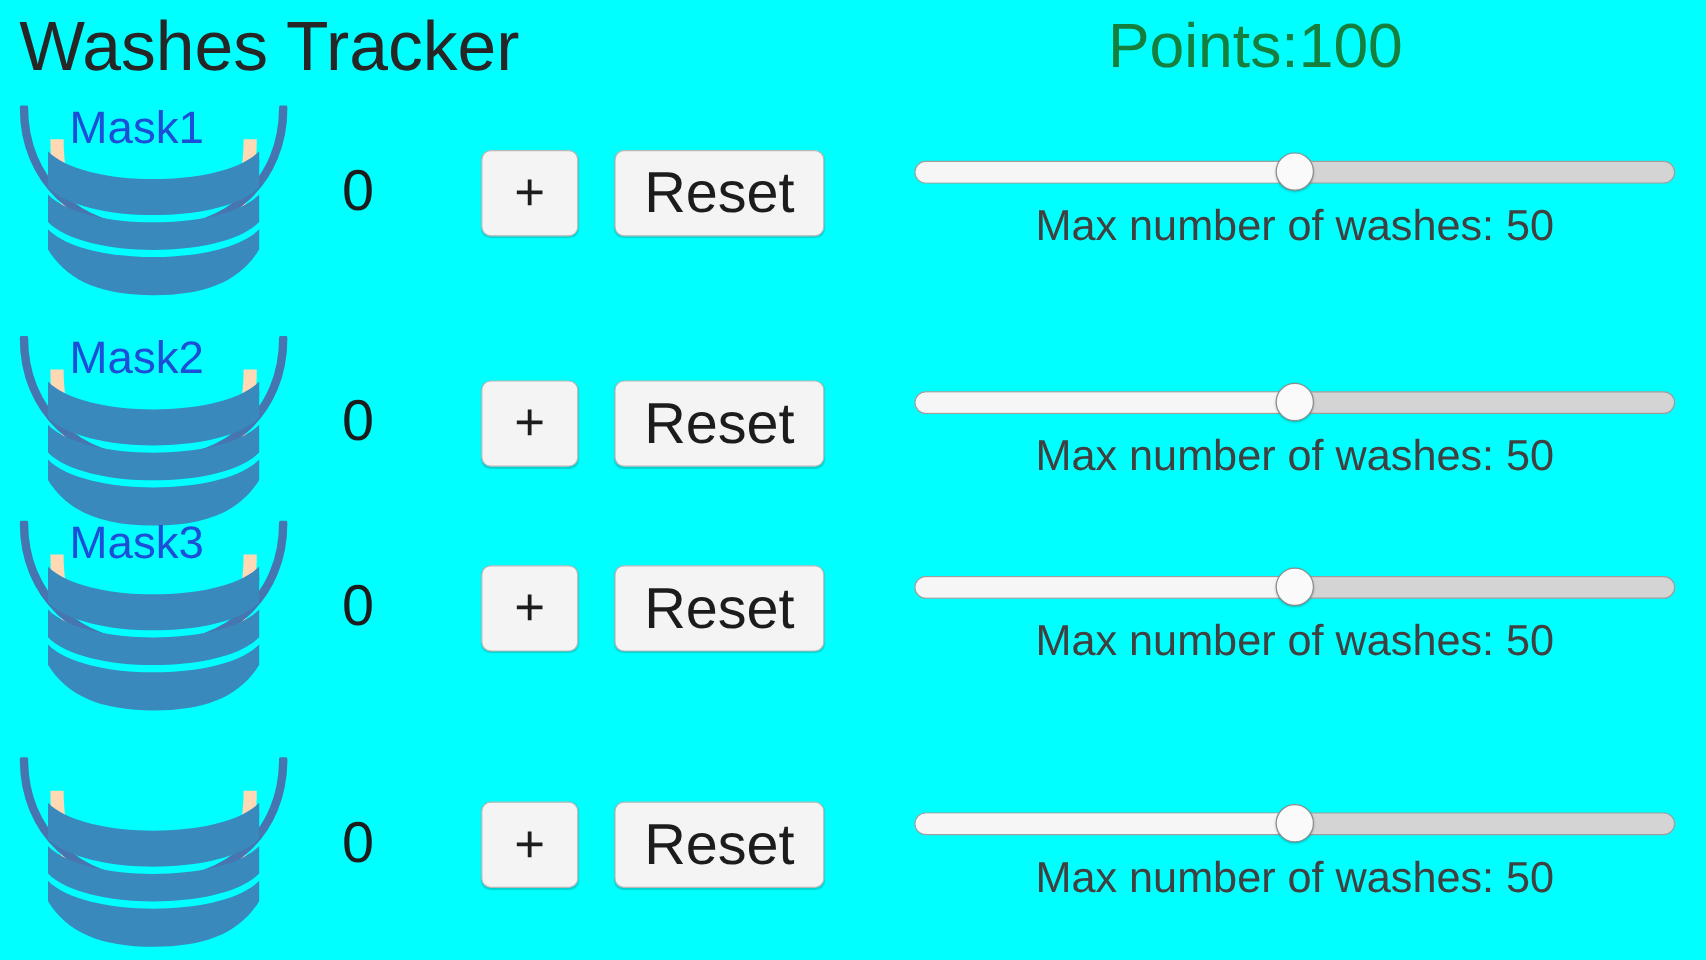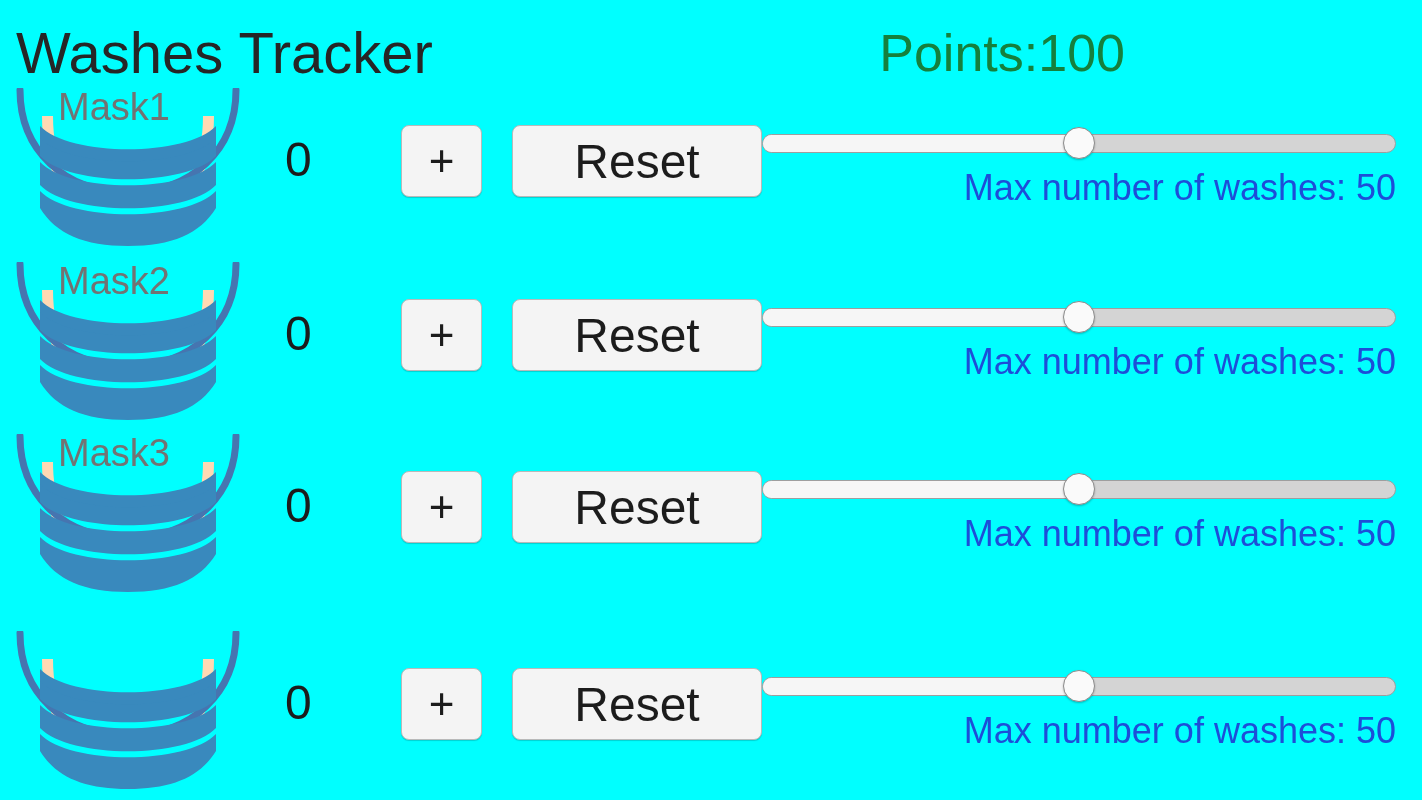--- a/index.html
+++ b/index.html
@@ -11,23 +11,24 @@
     height: 800px;
     background: #00ffff;
     font-family: "Liberation Sans", sans-serif;
     overflow: hidden;
     position: relative;
   }
 
   
   #header {
     position: absolute;
-    left: 0; top: 14px;
+    left: 0; top: 0;
     width: 1147px;
     height: 78px;
+    padding-left: 44px;
   }
   #app-title {
     position: absolute;
     left: 16px;
     top: 4px;
     font-size: 58px;
     line-height: 70px;
     color: #262626;
     white-space: nowrap;
   }
@@ -58,21 +59,21 @@
     height: 160px;
   }
   .mask-art svg { display: block; width: 232px; height: 160px; }
 
   .mask-label {
     position: absolute;
     left: 58px;
     top: -4px;
     font-size: 38px;
     line-height: 46px;
-    color: #737373;
+    color: #1d4ed8;
     white-space: nowrap;
     z-index: 4;
   }
 
   
   .wash-count {
     position: absolute;
     left: 285px;
     top: 44px;
     width: 60px;
@@ -101,21 +102,21 @@
   .btn-plus {
     left: 401px;
     top: 37px;
     width: 81px;
     height: 72px;
     font-size: 44px;
   }
   .btn-reset {
     left: 512px;
     top: 37px;
-    width: 250px;
+    width: 175px;
     height: 72px;
     font-size: 48px;
   }
 
   
   .slider-wrap {
     position: absolute;
     left: 762px;
     top: 0;
     width: 634px;
@@ -152,24 +153,24 @@
     border-radius: 50%;
     box-sizing: border-box;
     cursor: pointer;
     box-shadow: 0 1px 2px rgba(0,0,0,0.25);
   }
   .slider-caption {
     position: absolute;
     left: 0;
     top: 78px;
     width: 634px;
-    text-align: right;
+    text-align: center;
     font-size: 36px;
     line-height: 44px;
-    color: #1d4ed8;
+    color: #404040;
     white-space: nowrap;
   }
 </style>
 </head>
 <body>
 
 <div id="header">
   <div id="app-title">Washes Tracker</div>
   <div id="points-label">Points:100</div>
 </div>
@@ -205,21 +206,21 @@
     <div class="slider-wrap">
       <div class="slider-track">
         <div class="slider-fill" style="width: 50%;"></div>
       </div>
       <div class="slider-thumb" style="left: 50%;"></div>
       <div class="slider-caption">Max number of washes: 50</div>
     </div>
 
   </div>
 
-  <div class="mask-row" style="top: 262px;">
+  <div class="mask-row" style="top: 280px;">
 
     <div class="mask-art">
       <svg viewBox="0 0 232 160" xmlns="http://www.w3.org/2000/svg">
 
         <path d="M30 28 C30 52, 34 74, 44 92 L54 88 C45 71, 41 50, 41 28 Z" fill="#ffd9b3"></path>
         <path d="M202 28 C202 52, 198 74, 188 92 L178 88 C187 71, 191 50, 191 28 Z" fill="#ffd9b3"></path>
 
         <path d="M8 2 C8 62, 52 104, 116 104 C180 104, 224 62, 224 2" fill="none" stroke="#4675b0" stroke-width="7" stroke-linecap="round"></path>
 
         <g fill="#3989bd">

